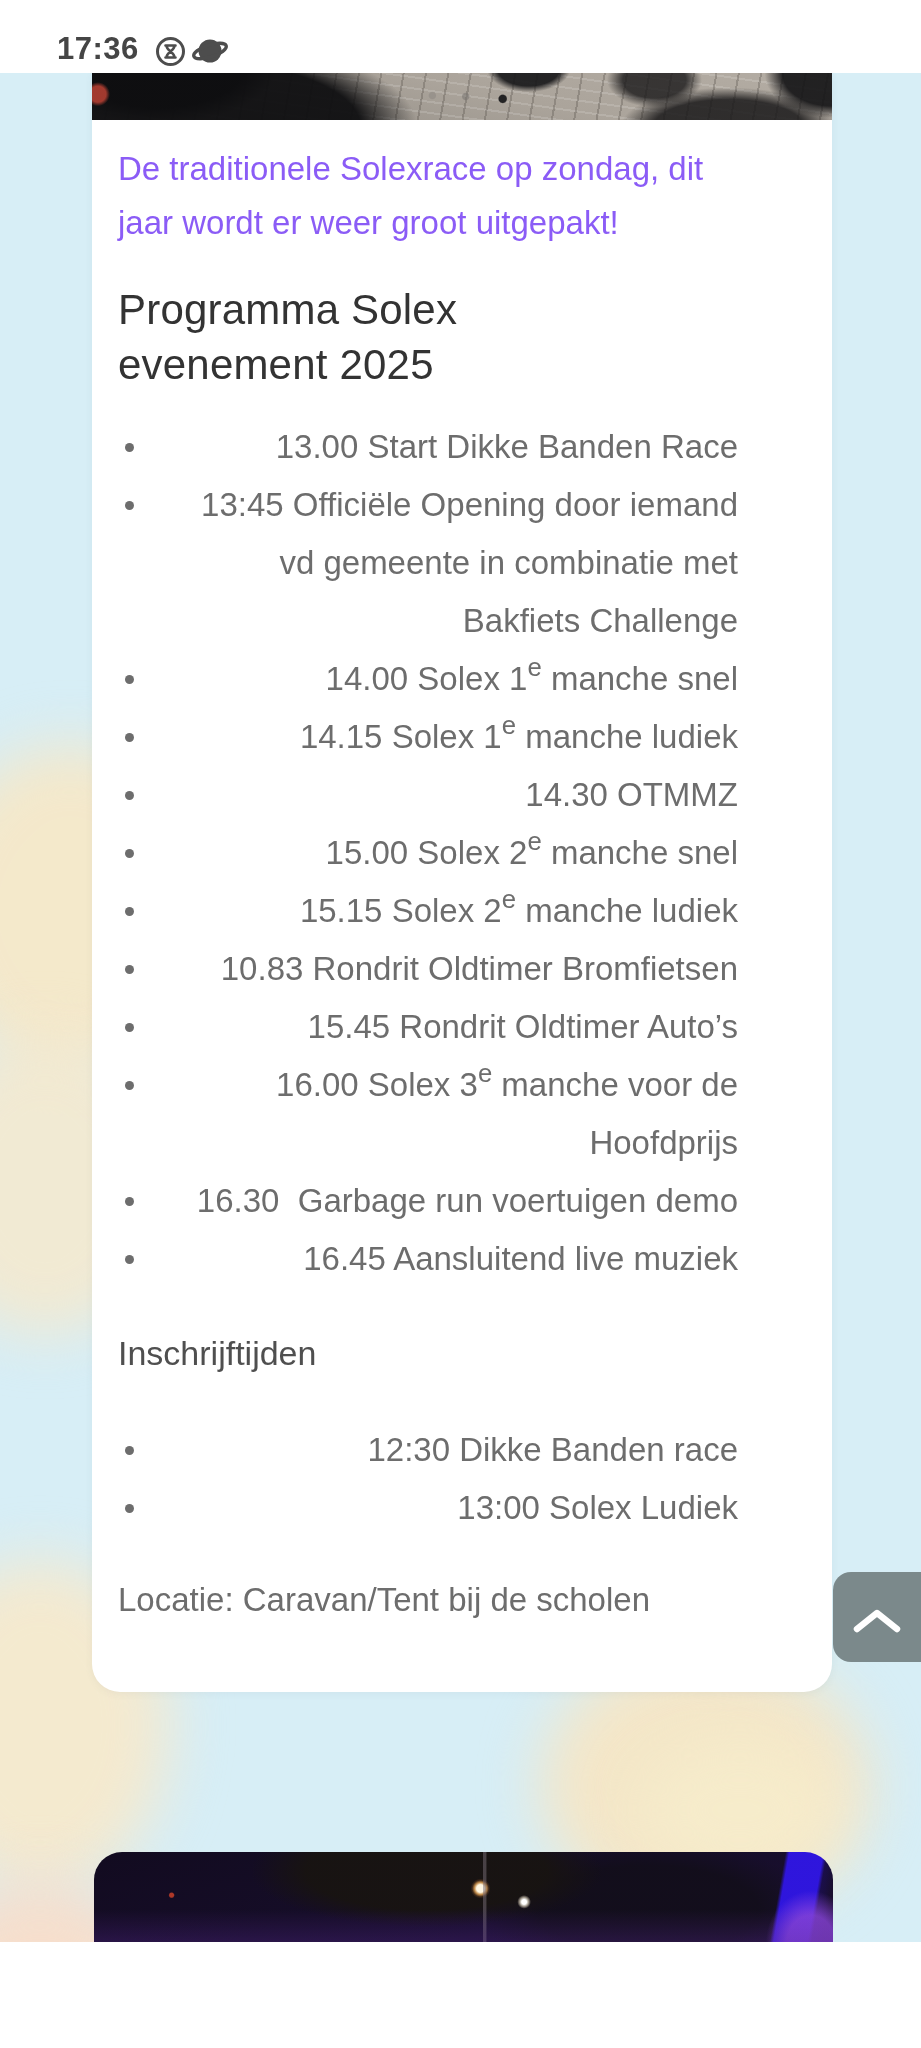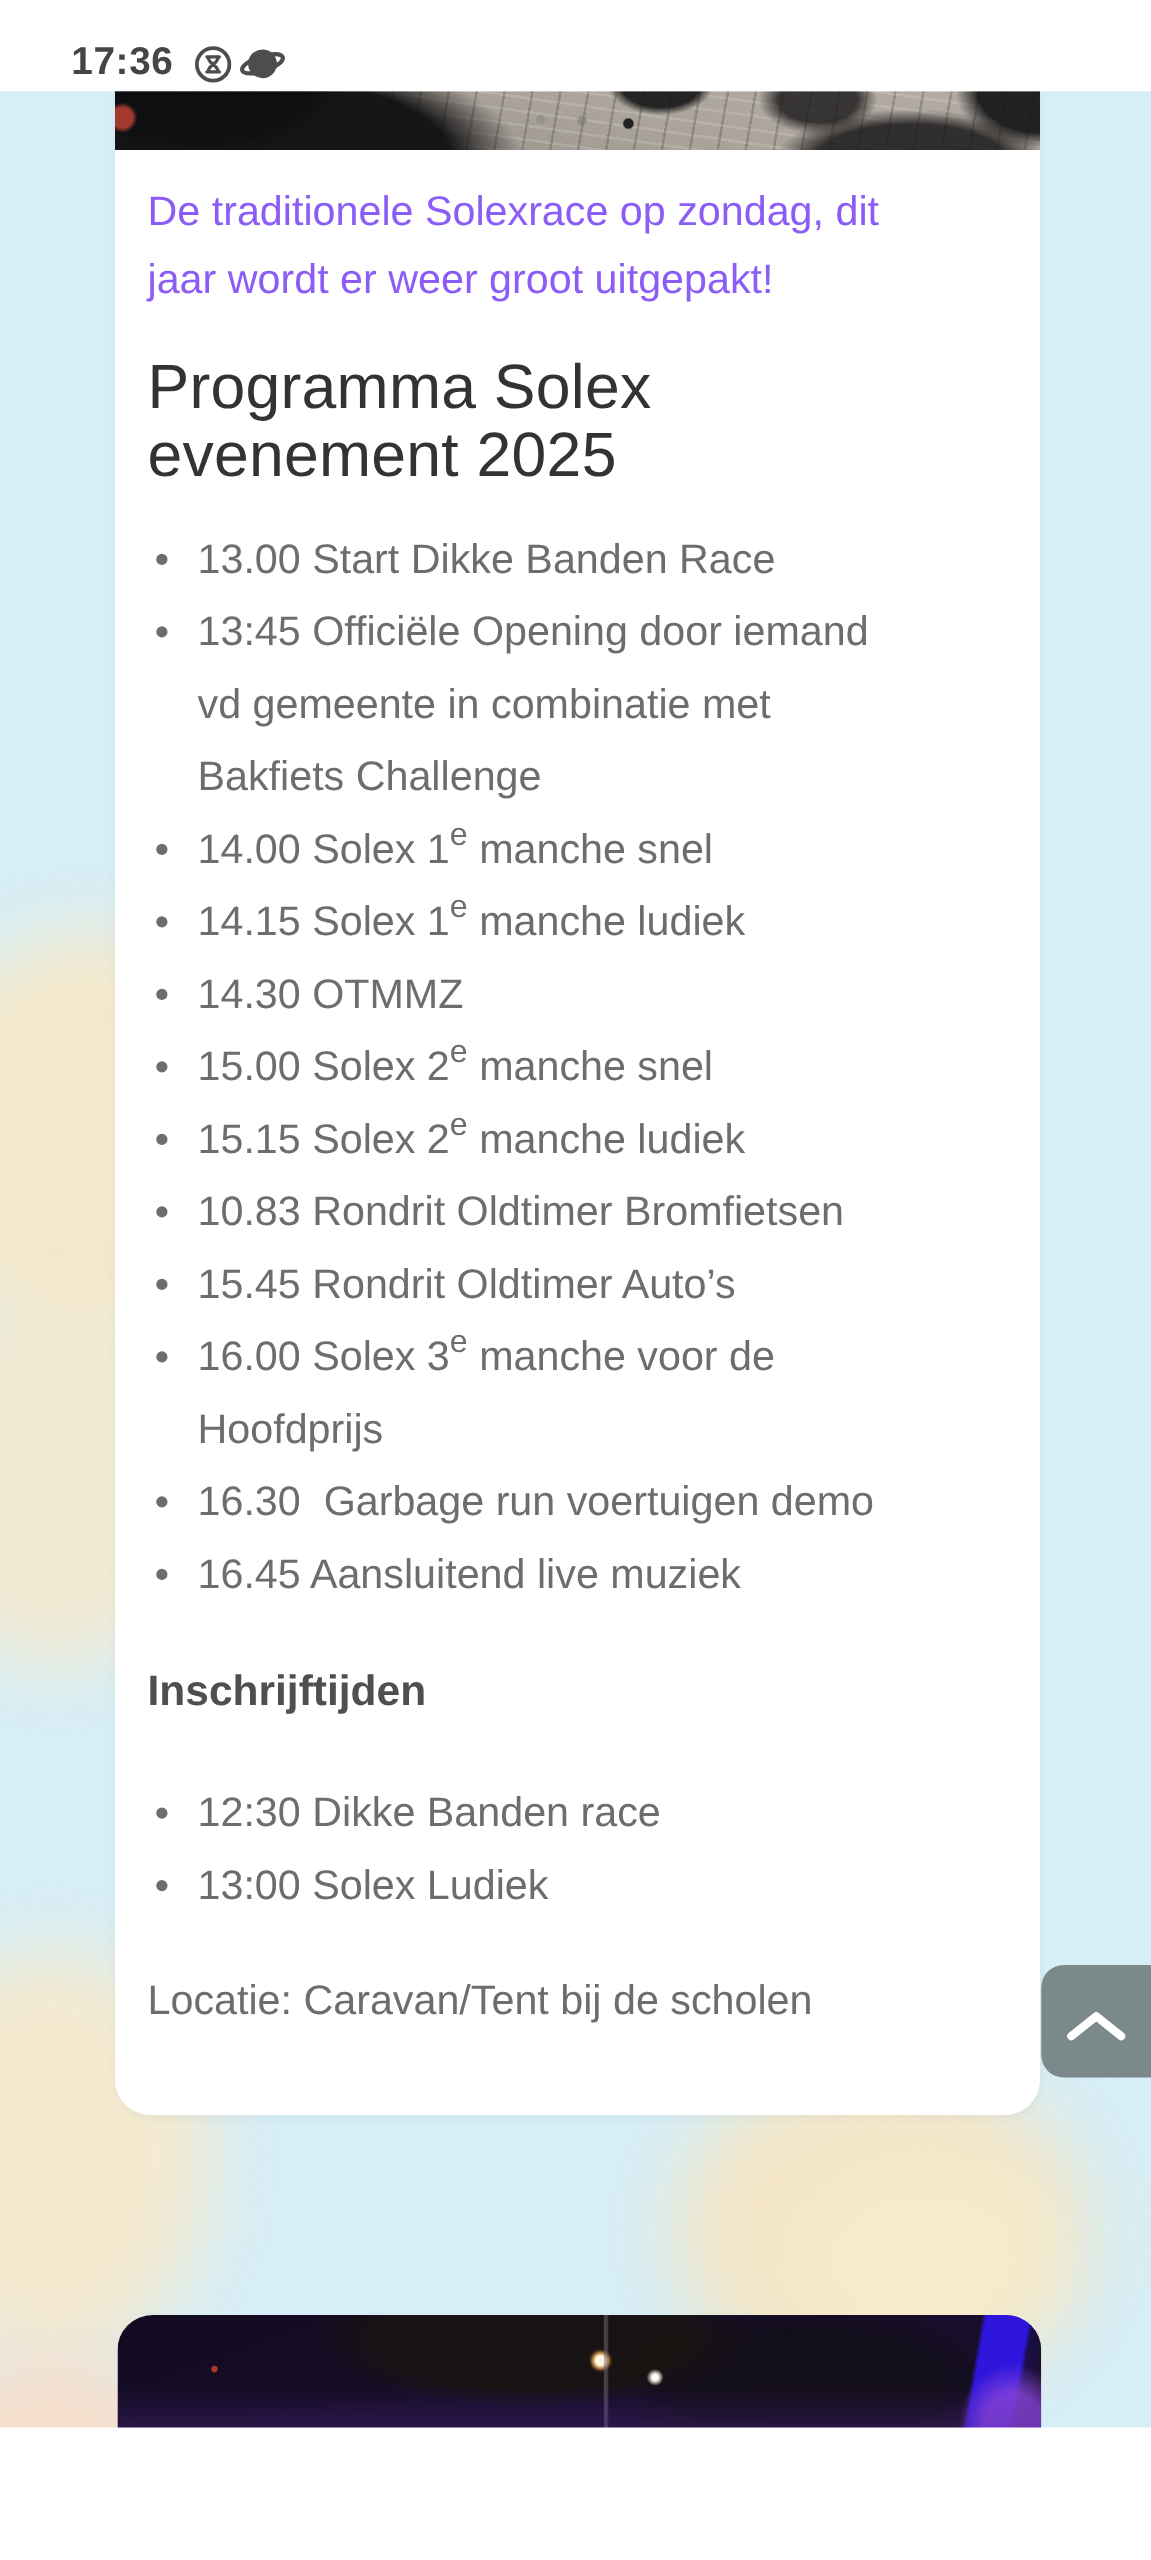--- a/index.html
+++ b/index.html
@@ -39,30 +39,30 @@
       radial-gradient(circle 16px at 0.8% 45%, rgba(170,60,48,0.95) 0 50%, transparent 75%),
       radial-gradient(ellipse 300px 120px at 14% 115%, rgba(14,14,16,0.95) 0 55%, transparent 74%),
       radial-gradient(ellipse 160px 80px at 9% -20%, rgba(16,16,18,0.95) 0 55%, transparent 75%),
       repeating-linear-gradient(100deg, rgba(70,64,58,0) 0 20px, rgba(70,64,58,0.28) 20px 22px),
       repeating-linear-gradient(8deg, rgba(255,255,255,0) 0 9px, rgba(255,255,255,0.14) 9px 11px),
       linear-gradient(12deg,#8f8a83,#aba49b 55%,#b4ada4);
   }
 
   .card-body { padding:22px 26px 0 26px; color:#6d6d6d; }
   .intro { width:640px; font-size:33px; line-height:54px; color:#8b5cf6; }
-  .page-title { margin-top:32px; width:490px; font-size:50px; line-height:55px; font-weight:400; color:#333333; letter-spacing:0.2px; }
+  .page-title { margin-top:32px; width:490px; font-size:42px; line-height:55px; font-weight:400; color:#333333; letter-spacing:0.2px; }
 
-  ul.bullets { list-style:none; width:620px; font-size:33px; line-height:58px; color:#6d6d6d; }
+  ul.bullets { list-style:none; width:620px; font-size:33px; line-height:58px; color:#6d6d6d;text-align:right; }
   ul.bullets li { position:relative; padding-left:40px; }
   ul.bullets li::before { content:""; position:absolute; left:7px; top:25px; width:9px; height:9px; border-radius:50%; background:#6d6d6d; }
   .li-text { white-space:pre-wrap; }
   ul.bullets sup { font-size:0.78em; vertical-align:0.55em; line-height:0; }
 
   .program-list { margin-top:26px; }
-  .subheading { margin-top:46px; font-size:34px; font-weight:bold; color:#4f4f4f; }
+  .subheading { margin-top:46px; font-size:34px; font-weight:normal; color:#4f4f4f; }
   .registration-list { margin-top:48px; }
   .location { margin-top:44px; font-size:33px; color:#6d6d6d; }
 
   
   .scroll-top { position:absolute; left:833px; top:1572px; width:88px; height:90px; border:none;
     background:#7b898b; border-radius:18px 0 0 18px; z-index:20; cursor:pointer; }
   .scroll-top svg { position:absolute; left:18px; top:36px; }
 
   
   .photo-bottom { position:absolute; left:94px; top:1852px; width:739px; height:96px; border-radius:28px 28px 0 0; z-index:5;

